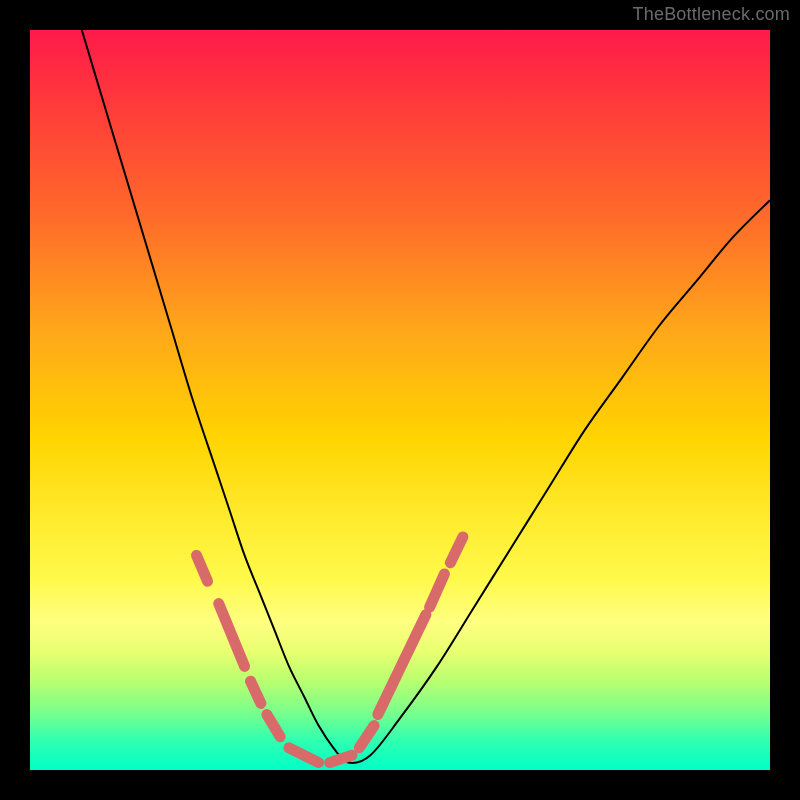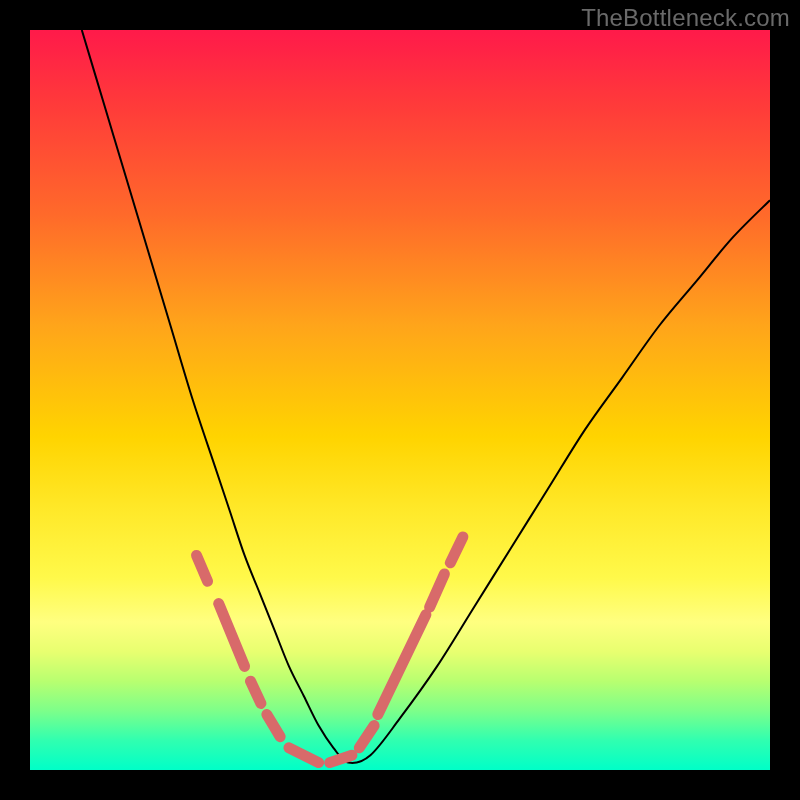--- a/index.html
+++ b/index.html
@@ -39,21 +39,21 @@
       #7dff8a 92%,
       #30ffb0 96%,
       #00ffc8 100%
     );
   }
   .watermark {
     position: absolute;
     top: 4px;
     right: 10px;
     color: #6a6a6a;
-    font-size: 24px;
+    font-size: 18px;
     font-weight: 400;
     letter-spacing: 0.2px;
     z-index: 5;
   }
   svg.curve {
     position: absolute;
     top: 0;
     left: 0;
     width: 740px;
     height: 740px;

